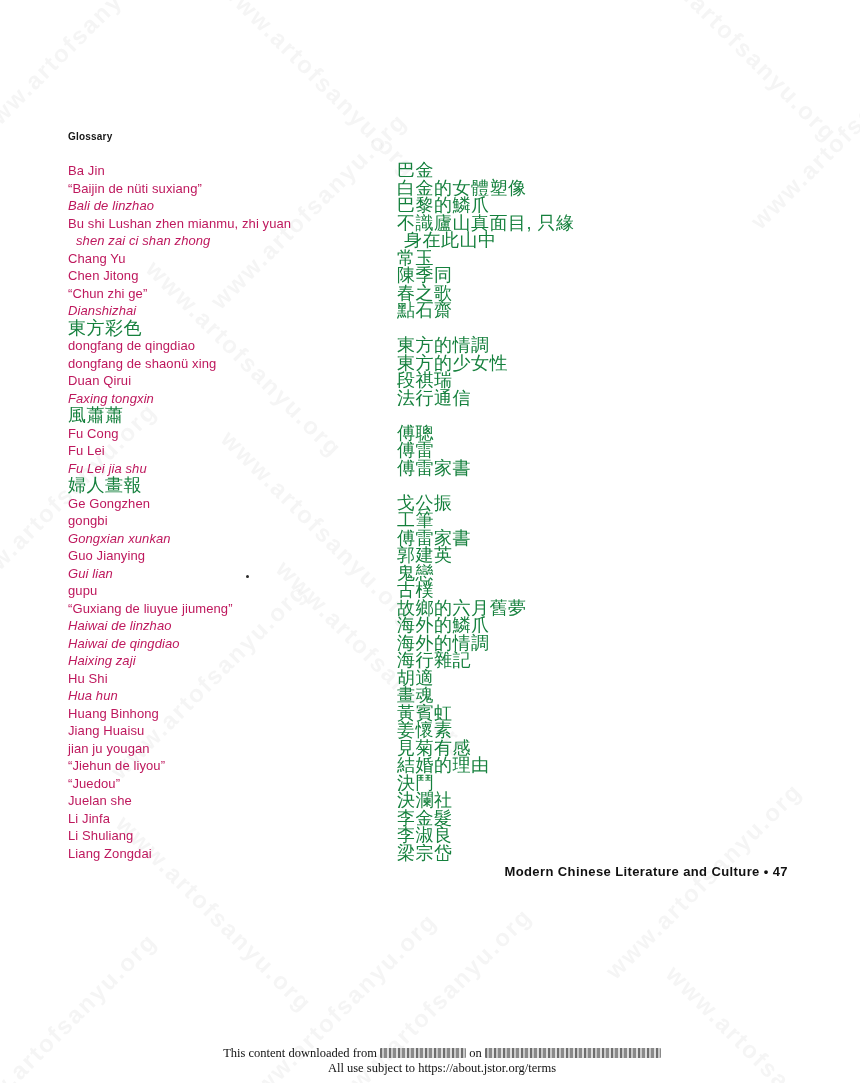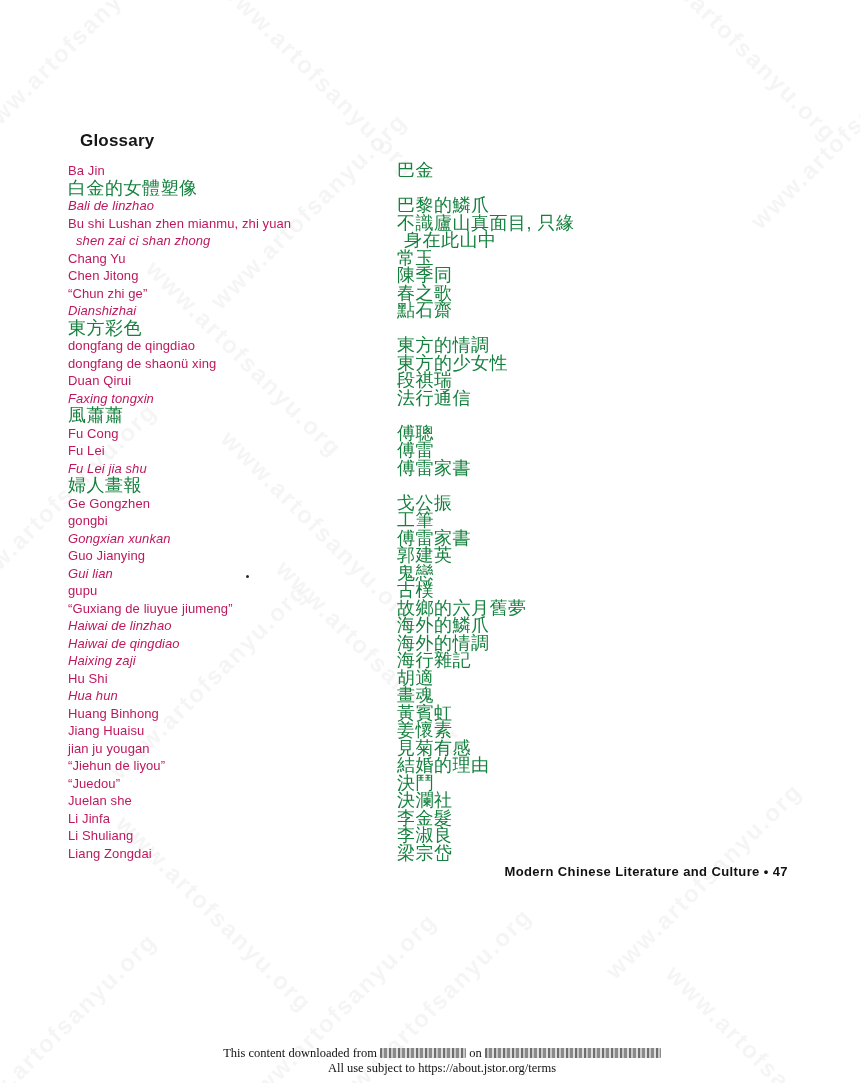--- a/index.html
+++ b/index.html
@@ -23,22 +23,22 @@
     color:rgba(70,70,70,0.055);
     text-shadow:1px 1px 1px rgba(255,255,255,0.9);
     transform-origin:0 0;
     pointer-events:none;
     user-select:none;
   }
   .r45  { transform:rotate(45deg); }
   .rm45 { transform:rotate(-45deg); }
 
   .heading {
-    position:absolute; left:80px; top:131px;
-    font-size:17px; font-weight:700; letter-spacing:0.2px;
+    position:absolute; left:68px; top:131px;
+    font-size:10px; font-weight:700; letter-spacing:0.2px;
   }
 
   .glossary {
     position:absolute; left:68px; top:162px; width:770px;
   }
   .g-row { display:flex; height:17.5px; line-height:17.5px; font-size:13px; }
   .g-term { flex:0 0 329px; width:329px; letter-spacing:0.1px; color:#be185d; }
   .g-term.it { font-style:italic; }
   .g-term.cont { padding-left:8px; box-sizing:border-box;font-style:italic; }
   .g-zh { flex:1; font-size:18px; color:#15803d; letter-spacing:0.5px; }
@@ -90,20 +90,21 @@
 <span class="wm r45" style="left:680px;  top:960px;">www.artofsanyu.org</span>
 
 <div class="heading">Glossary</div>
 
 <div class="glossary">
     <div class="g-row">
       <span class="g-term">Ba Jin</span>
       <span class="g-zh">巴金</span>
     </div>
     <div class="g-row">
+      <span class="g-term">“Baijin de nüti suxiang”</span>
       <span class="g-zh">白金的女體塑像</span>
     </div>
     <div class="g-row">
       <span class="g-term it">Bali de linzhao</span>
       <span class="g-zh">巴黎的鱗爪</span>
     </div>
     <div class="g-row">
       <span class="g-term">Bu shi Lushan zhen mianmu, zhi yuan</span>
       <span class="g-zh">不識廬山真面目, 只緣</span>
     </div>

